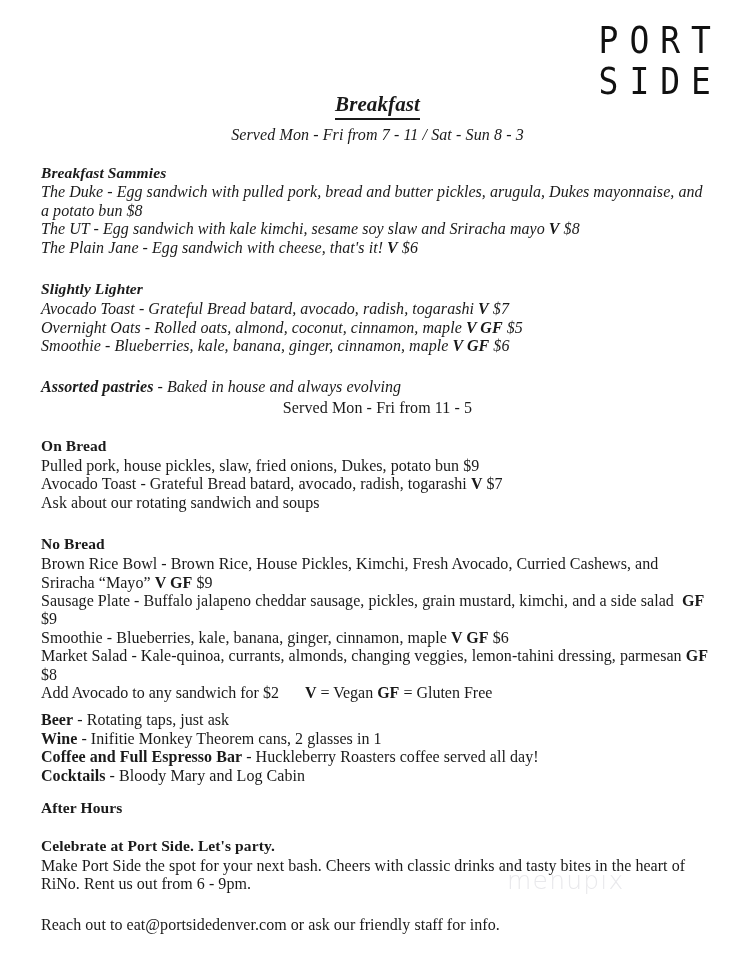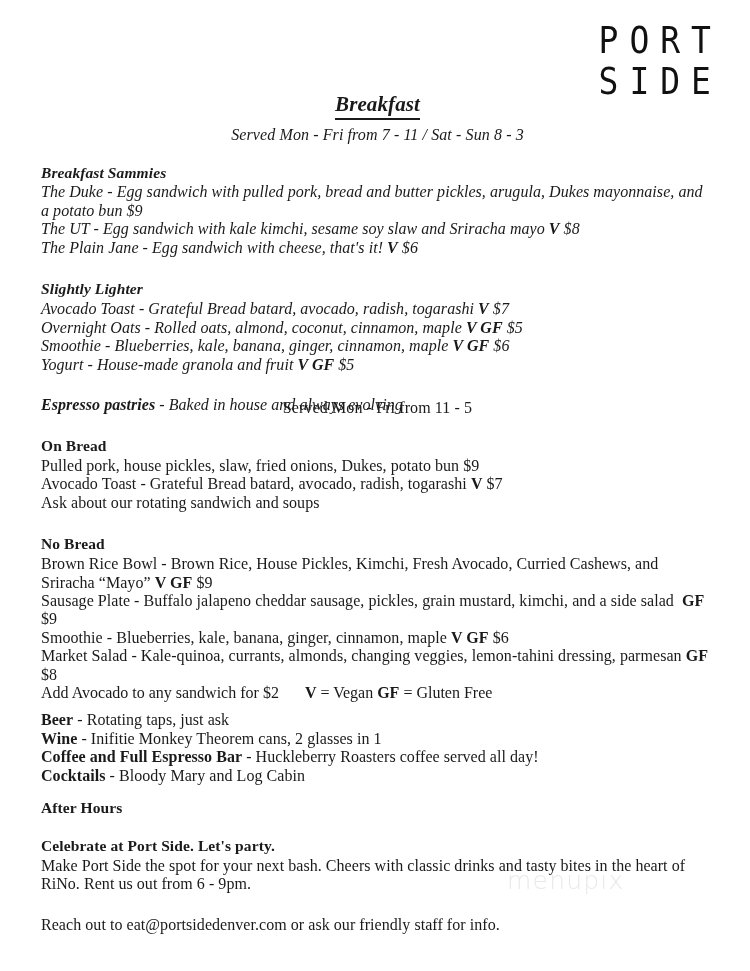--- a/index.html
+++ b/index.html
@@ -134,38 +134,37 @@
   <div class="content" style="top:92px;font-style:italic;">
     <div class="section-head">
       <span class="section-title">Breakfast</span>
     </div>
     <div class="section-sub">Served Mon - Fri from 7 - 11 / Sat - Sun 8 - 3</div>
 
     <div class="spacer-md"></div>
 
     <div>
       <div class="group-label">Breakfast Sammies</div>
-      <div class="item-line">The Duke - Egg sandwich with pulled pork, bread and butter pickles, arugula, Dukes mayonnaise, and a potato bun $9</div>
+      <div class="item-line">The Duke - Egg sandwich with pulled pork, bread and butter pickles, arugula, Dukes mayonnaise, and a potato bun $8</div>
       <div class="item-line">The UT - Egg sandwich with kale kimchi, sesame soy slaw and Sriracha mayo <b>V</b> $8</div>
       <div class="item-line">The Plain Jane - Egg sandwich with cheese, that's it! <b>V</b> $6</div>
     </div>
 
     <div class="spacer-lg"></div>
 
     <div>
       <div class="group-label">Slightly Lighter</div>
       <div class="item-line">Avocado Toast - Grateful Bread batard, avocado, radish, togarashi <b>V</b> $7</div>
       <div class="item-line">Overnight Oats - Rolled oats, almond, coconut, cinnamon, maple <b>V GF</b> $5</div>
       <div class="item-line">Smoothie - Blueberries, kale, banana, ginger, cinnamon, maple <b>V GF</b> $6</div>
-      <div class="item-line">Yogurt - House-made granola and fruit <b>V GF</b> $5</div>
-    </div>
-
-    <div class="spacer-lg"></div>
-
-    <div class="item-line"><b>Espresso pastries</b> - Baked in house and always evolving</div>
+    </div>
+
+    <div class="spacer-lg"></div>
+
+    <div class="item-line"><b>Assorted pastries</b> - Baked in house and always evolving</div>
   </div>
 
   <div class="content" style="top:393px;">
     <div class="section-sub">Served Mon - Fri from 11 - 5</div>
 
     <div class="spacer-md"></div>
 
     <div>
       <div class="group-label">On Bread</div>
       <div class="item-line">Pulled pork, house pickles, slaw, fried onions, Dukes, potato bun $9</div>

